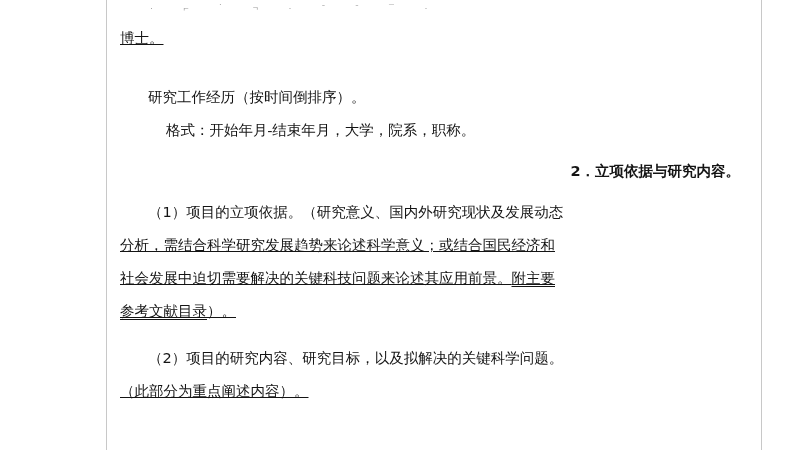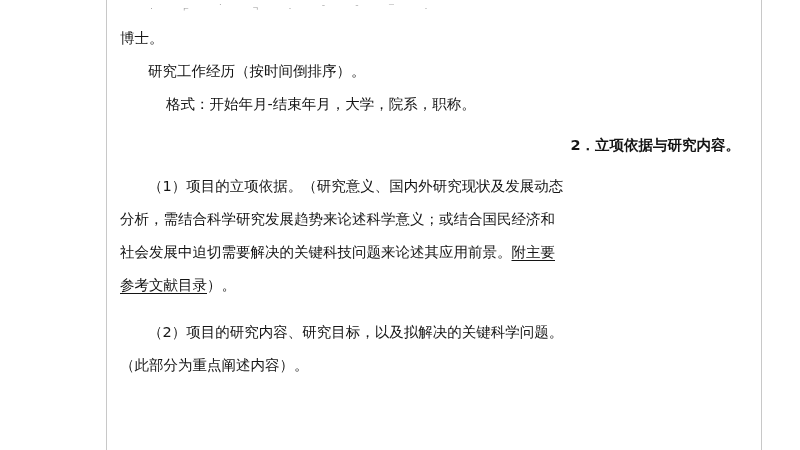--- a/index.html
+++ b/index.html
@@ -53,23 +53,23 @@
     color: #141414;
     font-size: 14.5px;
     line-height: 33px;
     font-family: "DejaVu Sans", "Liberation Sans", sans-serif;
   }
   .para {
     margin: 0;
     white-space: pre-wrap;
     word-break: break-all;
   }
-  .para.ind1 { text-indent: 0; }
-  .para.ind2 { padding-left: 28px; }
-  .para.ind3 { padding-left: 46px; }
+  .para.ind1 { text-indent: 0; text-decoration: underline; }
+  .para.ind2 { padding-left: 28px; margin-top: 26px; }
+  .para.ind3 { padding-left: 46px; font-family: Liberation Serif, serif; }
   .para.ind4 { padding-left: 28px; }
   .para.bold {
     font-weight: bold;
     padding-left: 14px;
     text-align: right;
   }
   .gap-sm { height: 8px; }
   .gap-md { height: 14px; }
 
   .underline {

